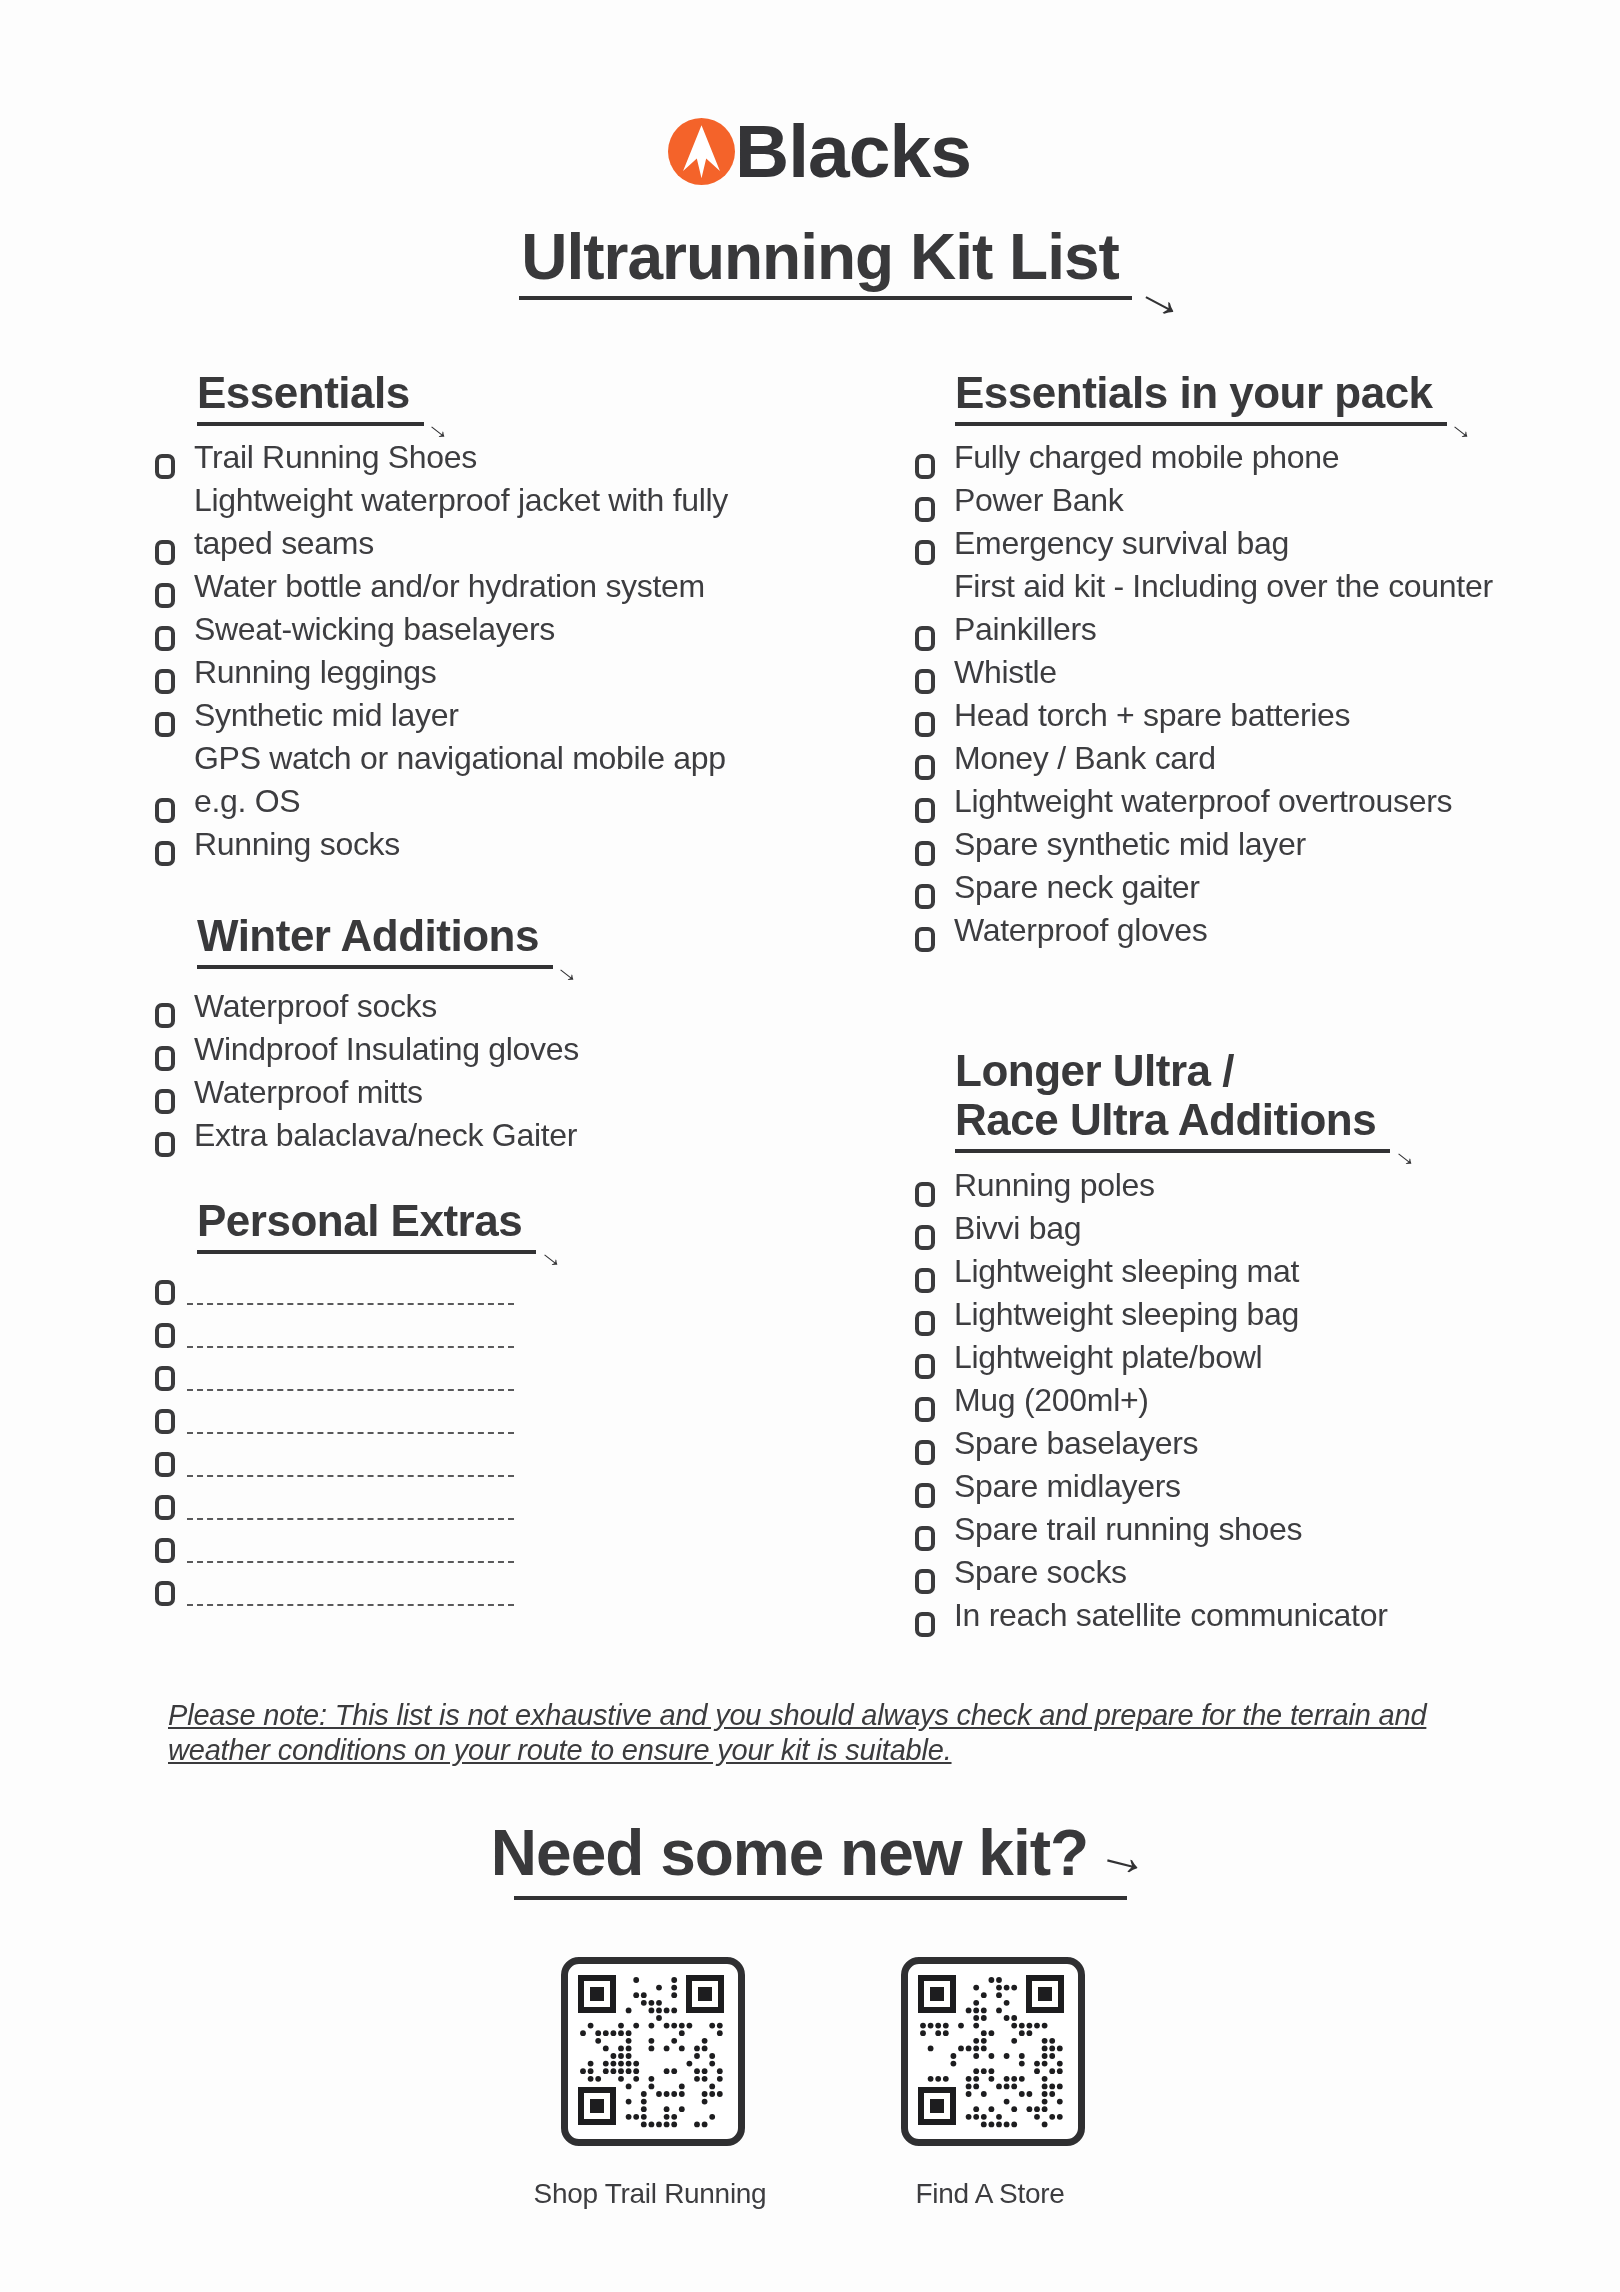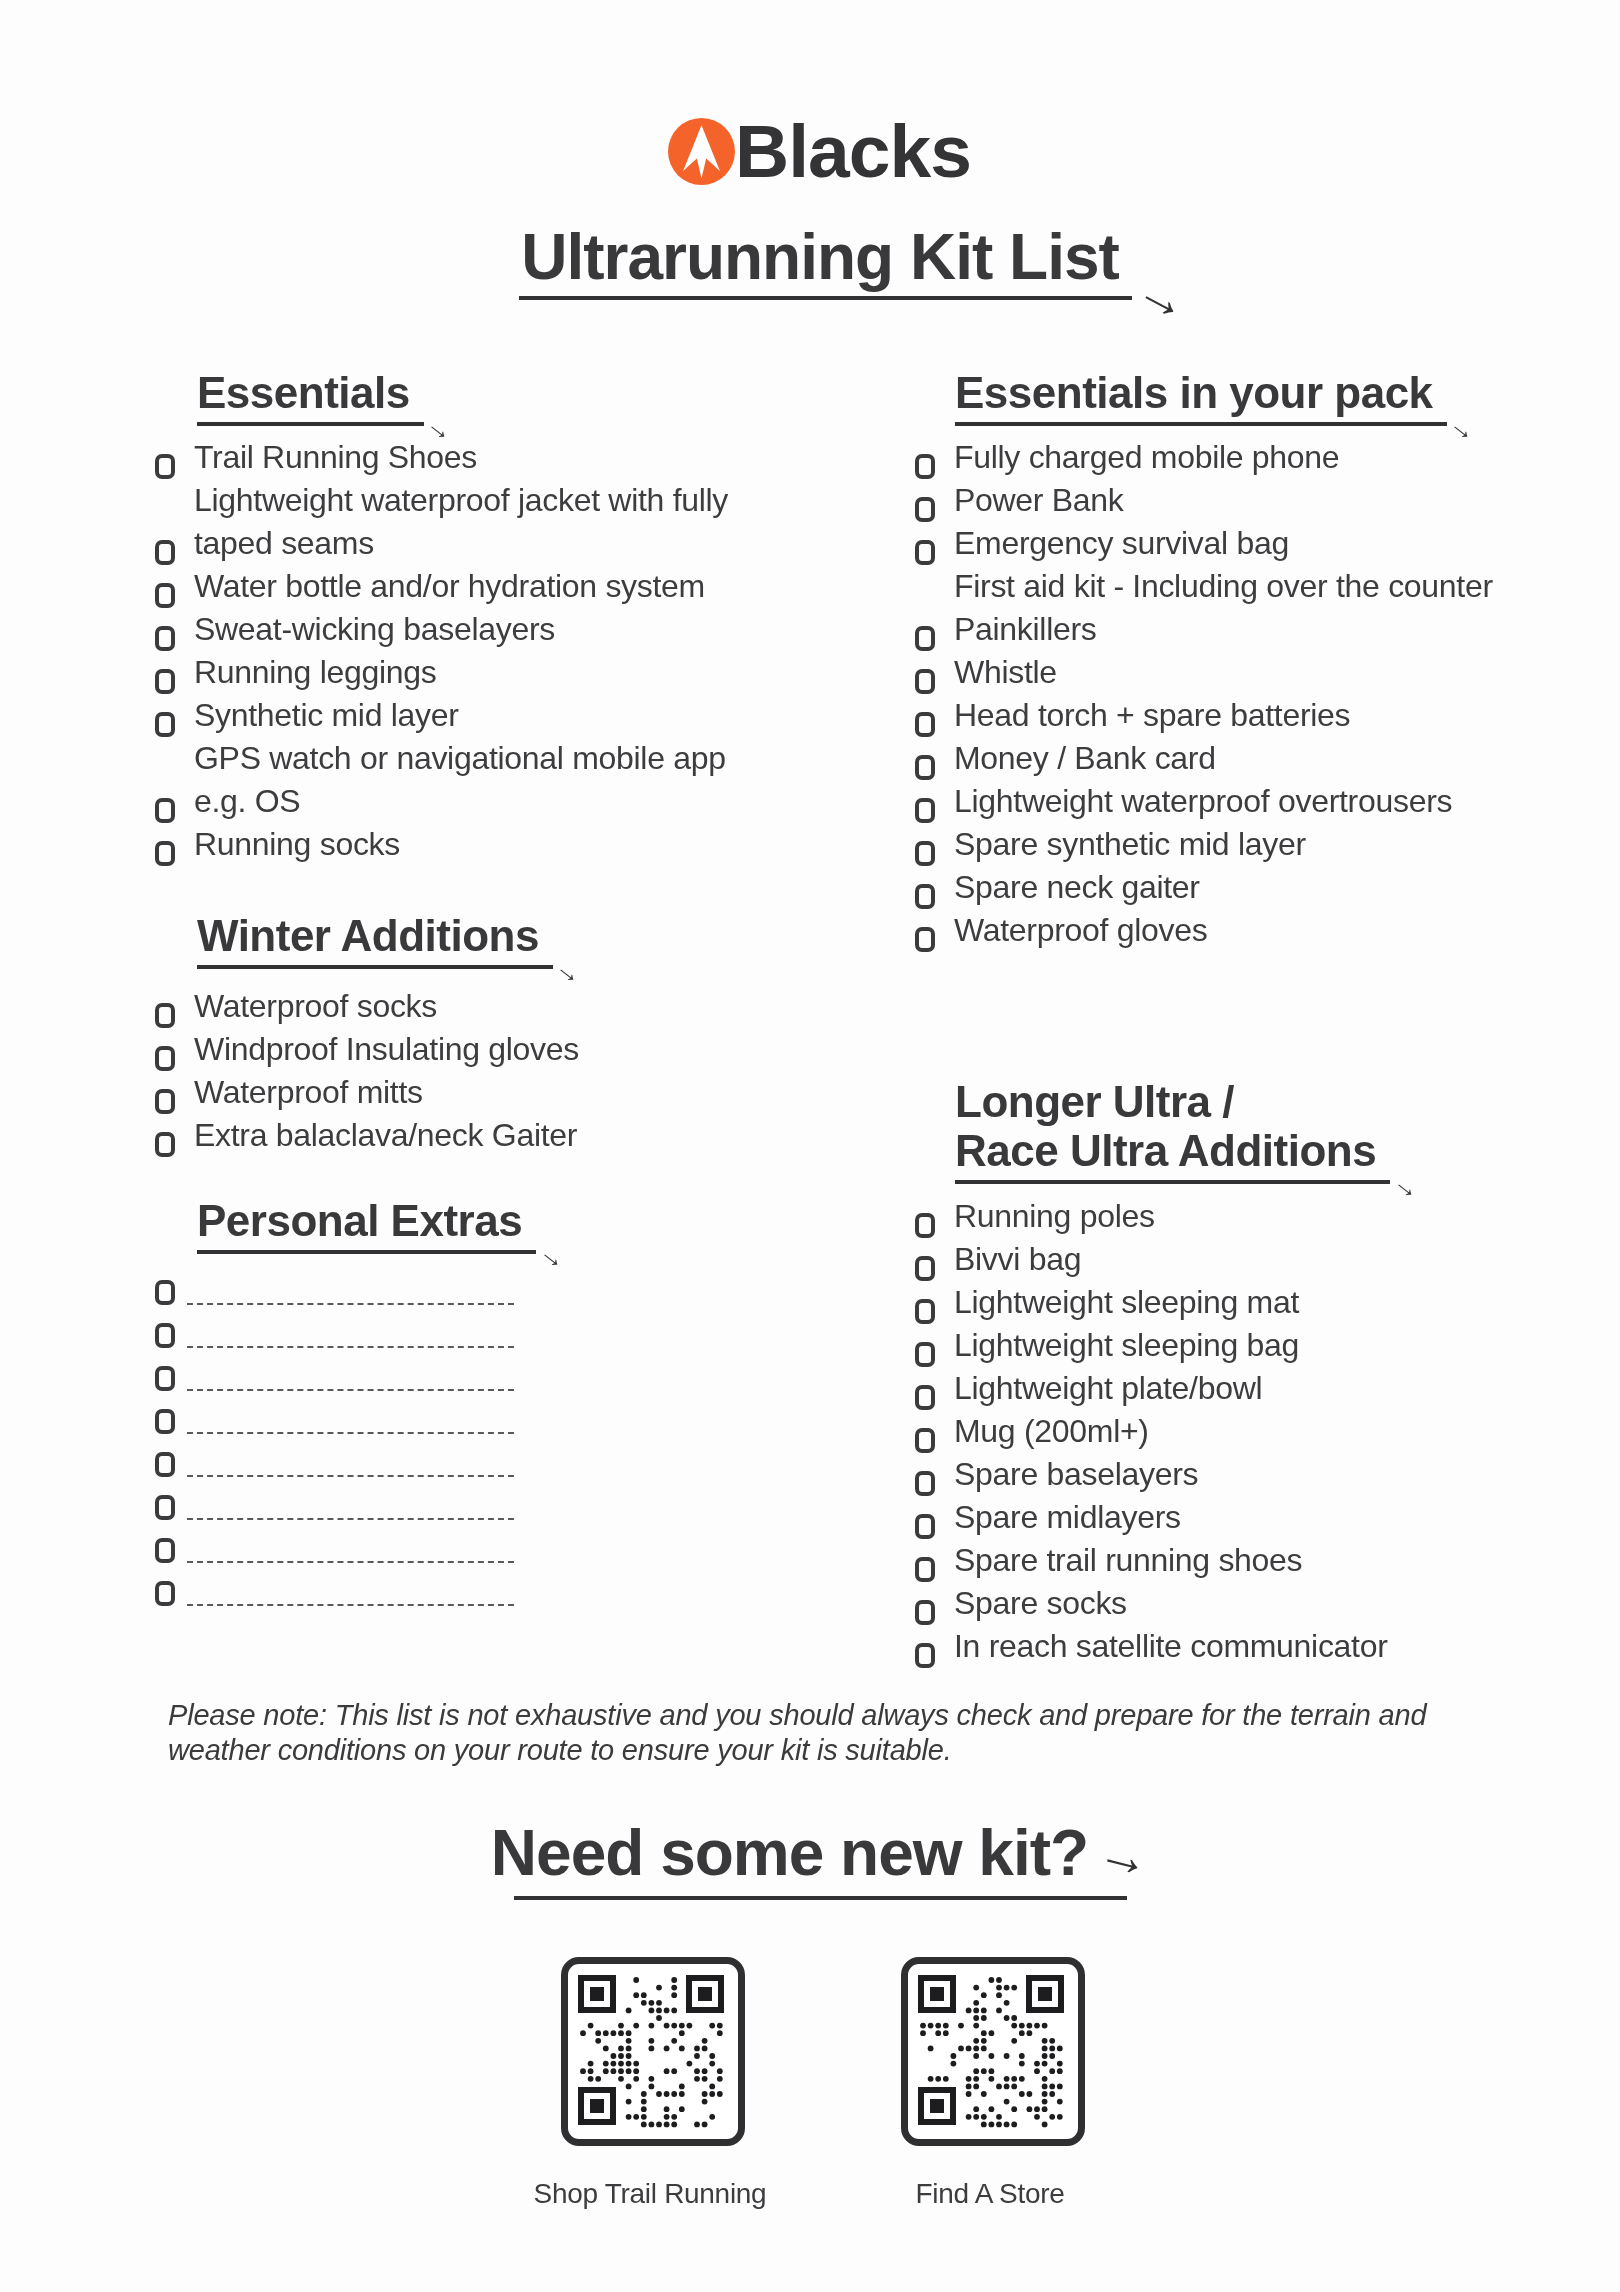--- a/index.html
+++ b/index.html
@@ -36,27 +36,27 @@
   .row.blank .line{width:327px;height:30px;margin-left:12px;border-bottom:2px dashed #59595b;}
   
   .sec-essentials{left:155px;top:368px;width:610px;}
   .sec-essentials .list{top:68px;width:590px;}
   .sec-winter{left:155px;top:911px;width:610px;}
   .sec-winter .list{top:74px;width:590px;}
   .sec-personal{left:155px;top:1196px;width:610px;}
   .sec-personal .list{top:66px;width:590px;}
   .sec-pack{left:915px;top:368px;width:640px;}
   .sec-pack .list{top:68px;width:600px;}
-  .sec-longer{left:915px;top:1046px;width:640px;margin-top:31px;}
+  .sec-longer{left:915px;top:1046px;width:640px;}
   .sec-longer .list{top:118px;width:600px;}
   .sec-essentials .sec-head,.sec-winter .sec-head,.sec-personal .sec-head{margin-left:42px;}
   .sec-pack .sec-head,.sec-longer .sec-head{margin-left:40px;}
   
   .note{position:absolute;left:168px;top:1698px;width:1300px;
-    font-size:29px;font-style:italic;line-height:35px;color:#3b3b3d;letter-spacing:-0.2px;}
+    font-size:29px;font-style:italic;line-height:35px;color:#3b3b3d;letter-spacing:-0.2px;text-decoration:underline;}
   
   .cta-head{position:absolute;top:1818px;left:0;width:1640px;text-align:center;
     font-size:64px;font-weight:600;color:#39393b;letter-spacing:-1px;line-height:70px;}
   .cta-arrow{display:inline-block;font-size:52px;font-weight:400;transform:rotate(14deg) translateY(-2px);margin-left:10px;color:#323234;}
   .cta-underline{position:absolute;left:514px;top:1896px;width:613px;height:4px;background:#323234;}
   .qr-box{position:absolute;top:1957px;width:184px;height:189px;border:7px solid #2f2f31;border-radius:18px;
     background:#ffffff;box-sizing:border-box;display:flex;align-items:center;justify-content:center;}
   .qr-box.qr-left{left:561px;}
   .qr-box.qr-right{left:901px;}
   .qr-label{position:absolute;top:2178px;width:320px;text-align:center;font-size:28px;color:#3d3d40;letter-spacing:-0.3px;}

